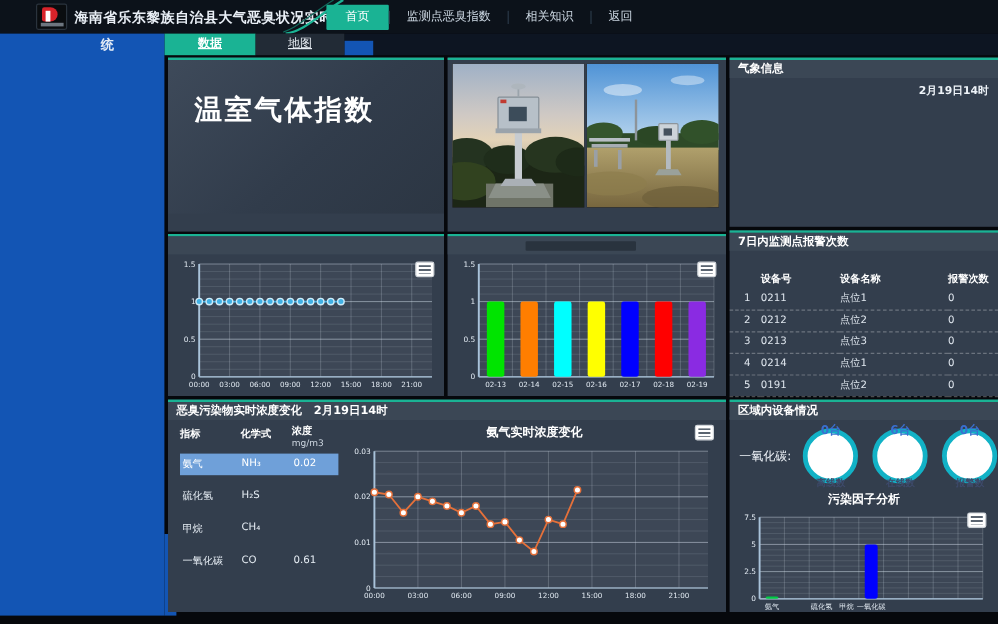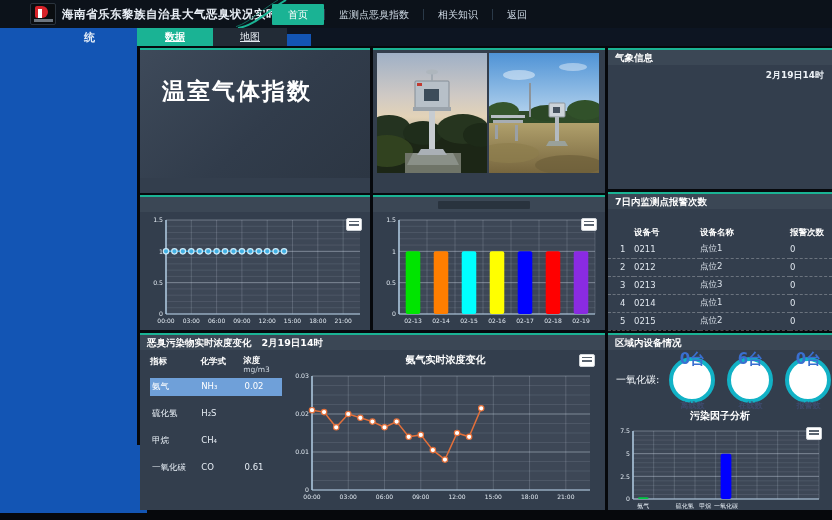--- a/index.html
+++ b/index.html
@@ -72,21 +72,21 @@
   .odor-row .c0 { width:50px; } .odor-row .c1 { width:44px; } .odor-row .c2 { width:38px; }
   .odor-row.hl { background:#6fa0d9; color:#fff; margin-top:4px; }
   .odor-chart-wrap { position:relative; flex:1; padding-top:3px; }
   .chart-title { text-align:center; color:#fff; font-size:10px; font-weight:bold; height:16px; }
 
   .p-devices { left:608px; top:333px; width:224px; height:177px; }
   .dev-row { display:flex; align-items:center; gap:10px; padding:7px 6px 3px 8px; }
   .dev-label { color:#f0f4f9; font-size:10px; white-space:nowrap; }
   .stats { display:flex; gap:12px; }
   .stat-circle { width:46px; height:46px; border-radius:50%; background:#fff; border:4px solid #12b2c6; display:flex; flex-direction:column; align-items:center; justify-content:center; }
-  .stat-count { color:#3a6fd0; font-size:15px; font-weight:bold; }
+  .stat-count { color:#3a6fd0; font-size:10px; font-weight:bold; }
   .stat-label { color:#3e4a6b; font-size:8px; font-weight:bold;margin-top:31px; }
   .analysis-title { text-align:center; color:#fff; font-size:10px; font-weight:bold; margin-top:3px; }
 
   
   .hamb { position:absolute; width:16px; height:13px; background:#fff; border:1px solid #cfd4d9; border-radius:2px; cursor:pointer; }
   .hamb::after { content:""; position:absolute; inset:2px; background:repeating-linear-gradient(to bottom,#5a6470 0 1.5px,transparent 1.5px 3.3px); }
 
   svg text { font-family:"DejaVu Sans","Liberation Sans",sans-serif; }
 </style>
 </head>
@@ -363,21 +363,21 @@
             <td class="c3">0</td>
           </tr>
           <tr>
             <td class="c0">4</td>
             <td class="c1">0214</td>
             <td class="c2">点位1</td>
             <td class="c3">0</td>
           </tr>
           <tr>
             <td class="c0">5</td>
-            <td class="c1">0215</td>
+            <td class="c1">0191</td>
             <td class="c2">点位2</td>
             <td class="c3">0</td>
           </tr>
           <tr>
             <td class="c0">6</td>
             <td class="c1">0216</td>
             <td class="c2">点位3</td>
             <td class="c3">0</td>
           </tr>
         </tbody>

